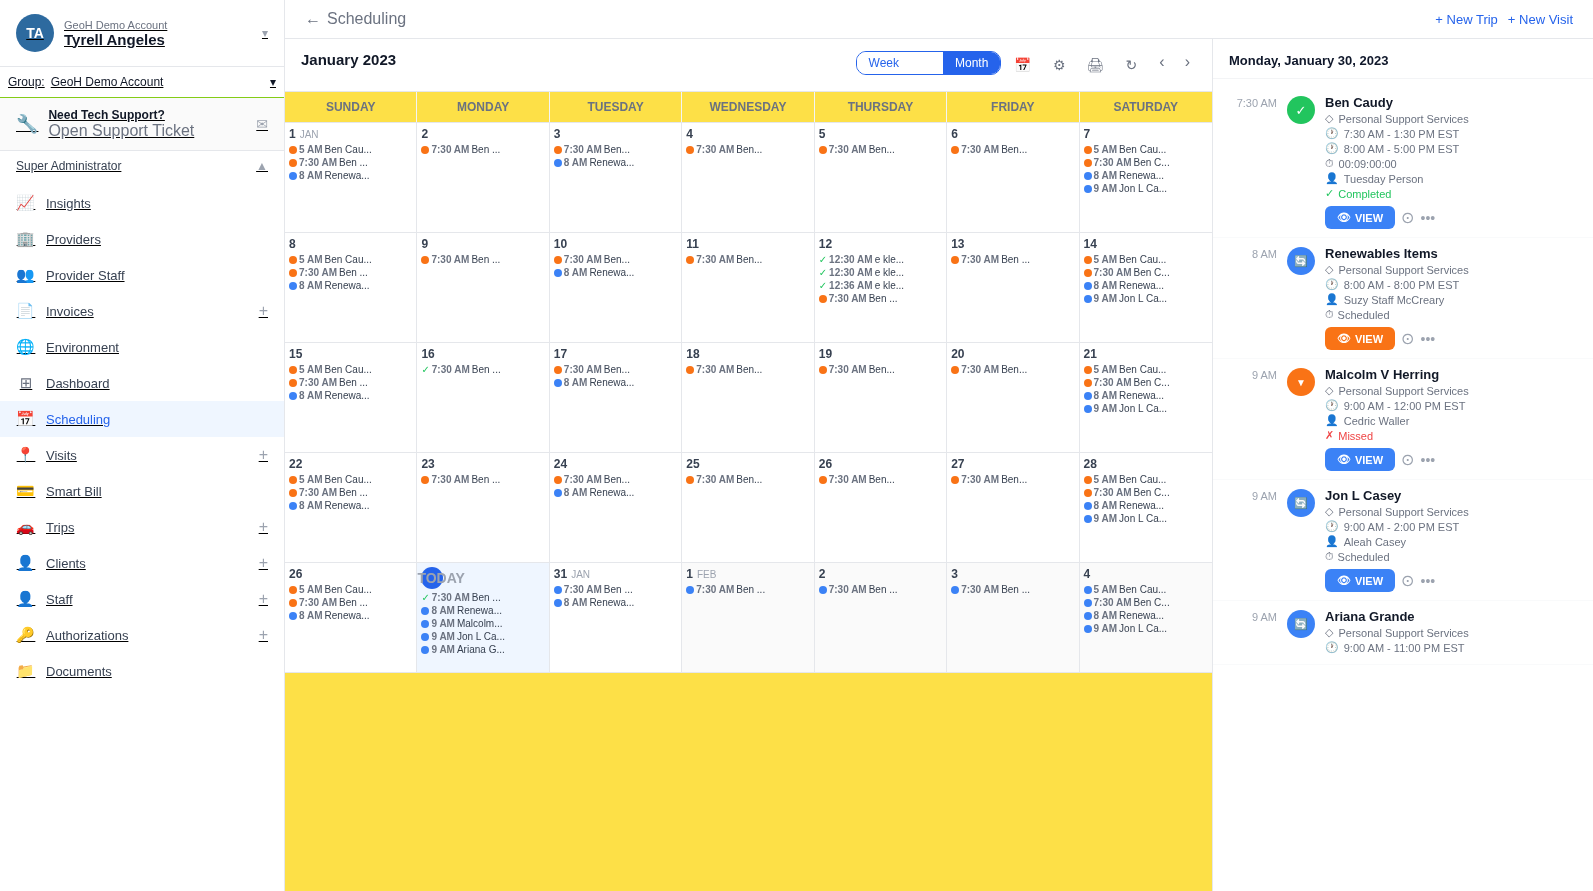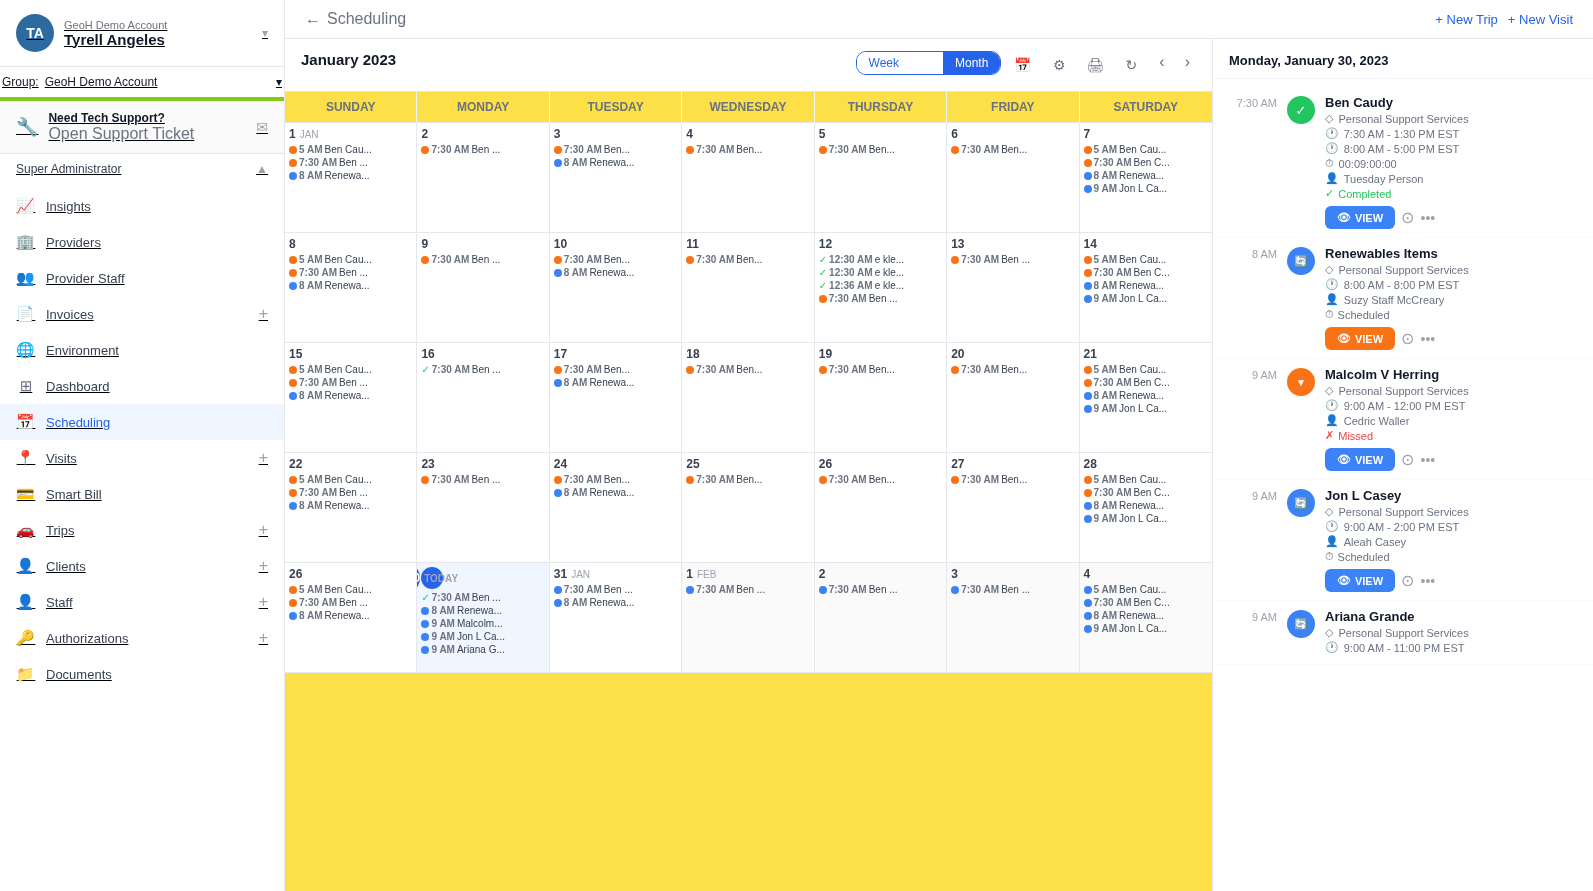--- a/index.html
+++ b/index.html
@@ -6,21 +6,21 @@
     body { font-family: -apple-system, BlinkMacSystemFont, 'Segoe UI', sans-serif; font-size: 13px; background: #f5f6fa; display: flex; height: 891px; overflow: hidden; }
 
     
     .sidebar { width: 285px; min-width: 285px; background: #fff; border-right: 1px solid #e5e7eb; display: flex; flex-direction: column; height: 100%; overflow-y: auto; text-decoration: underline; }
     .sidebar-header { padding: 14px 16px; border-bottom: 1px solid #e5e7eb; display: flex; align-items: center; gap: 10px; }
     .avatar { width: 38px; height: 38px; background: #2d6a9f; border-radius: 50%; display: flex; align-items: center; justify-content: center; color: #fff; font-weight: 700; font-size: 14px; flex-shrink: 0; }
     .sidebar-user-info { flex: 1; }
     .sidebar-account { font-size: 11px; color: #6b7280; }
     .sidebar-name { font-size: 15px; font-weight: 600; color: #111827; }
     .chevron-icon { color: #9ca3af; font-size: 12px; }
-    .sidebar-group { padding: 8px 2px; border-bottom: 4px solid #84cc16; display: flex; align-items: center; gap: 6px; font-size: 12px; color: #6b7280; }
+    .sidebar-group { padding: 8px 8px; border-bottom: 1px solid #84cc16; display: flex; align-items: center; gap: 6px; font-size: 12px; color: #6b7280; }
     .sidebar-group span { color: #111827; font-weight: 500; }
     .sidebar-support { padding: 10px 16px; border-bottom: 1px solid #e5e7eb; display: flex; align-items: center; gap: 10px; background: #fafafa; }
     .support-text { flex: 1; }
     .support-title { font-size: 12px; font-weight: 600; color: #111827; }
     .support-sub { font-size: 16px; color: #6b7280; }
     .mail-icon { color: #9ca3af; font-size: 14px; }
     .sidebar-nav { flex: 1; padding: 8px 0; }
     .nav-item { display: flex; align-items: center; gap: 10px; padding: 9px 16px; cursor: pointer; color: #374151; font-size: 13px; font-weight: 500; }
     .nav-item.active { background: #eff6ff; color: #2563eb; }
     .nav-icon { width: 20px; text-align: center; font-size: 15px; color: #6b7280; }
@@ -50,21 +50,21 @@
     .cal-header-row { display: grid; grid-template-columns: repeat(7, 1fr); border-bottom: 1px solid #e5e7eb; }
     .cal-day-header { text-align: center; padding: 8px 4px; font-size: 12px; font-weight: 600; color: #6b7280; text-transform: uppercase; border-right: 1px solid #f3f4f6; }
     .cal-day-header:last-child { border-right: none; }
     .cal-week { display: grid; grid-template-columns: repeat(7, 1fr); border-bottom: 1px solid #e5e7eb; min-height: 110px; }
     .cal-cell { border-right: 1px solid #e5e7eb; padding: 4px; font-size: 11px; overflow: hidden; background: #fff; }
     .cal-cell:last-child { border-right: none; }
     .cal-cell.other-month { background: #fafafa; }
     .cal-cell.today .day-num { background: #2563eb; color: #fff; border-radius: 50%; width: 22px; height: 22px; display: flex; align-items: center; justify-content: center; font-weight: 700; }
     .day-num { font-size: 12px; font-weight: 600; color: #374151; margin-bottom: 3px; display: flex; align-items: center; gap: 4px; }
     .day-num .month-label { font-size: 10px; color: #9ca3af; font-weight: 400; }
-    .today-label { font-size: 10px; color: #9ca3af; }
+    .today-label { font-size: 14px; color: #9ca3af; }
     .cal-event { display: flex; align-items: center; gap: 2px; margin-bottom: 2px; font-size: 10px; color: #374151; white-space: nowrap; overflow: hidden; text-overflow: ellipsis; }
     .event-dot { width: 8px; height: 8px; border-radius: 50%; flex-shrink: 0; }
     .event-dot.orange { background: #f97316; }
     .event-dot.blue { background: #3b82f6; }
     .event-check { color: #22c55e; font-size: 10px; }
     .event-time { font-weight: 600; color: #6b7280; font-size: 10px; }
     .event-name { color: #374151; font-size: 10px; overflow: hidden; text-overflow: ellipsis; }
 
     
     .right-panel { width: 380px; min-width: 380px; background: #fff; overflow-y: auto; display: flex; flex-direction: column; }

